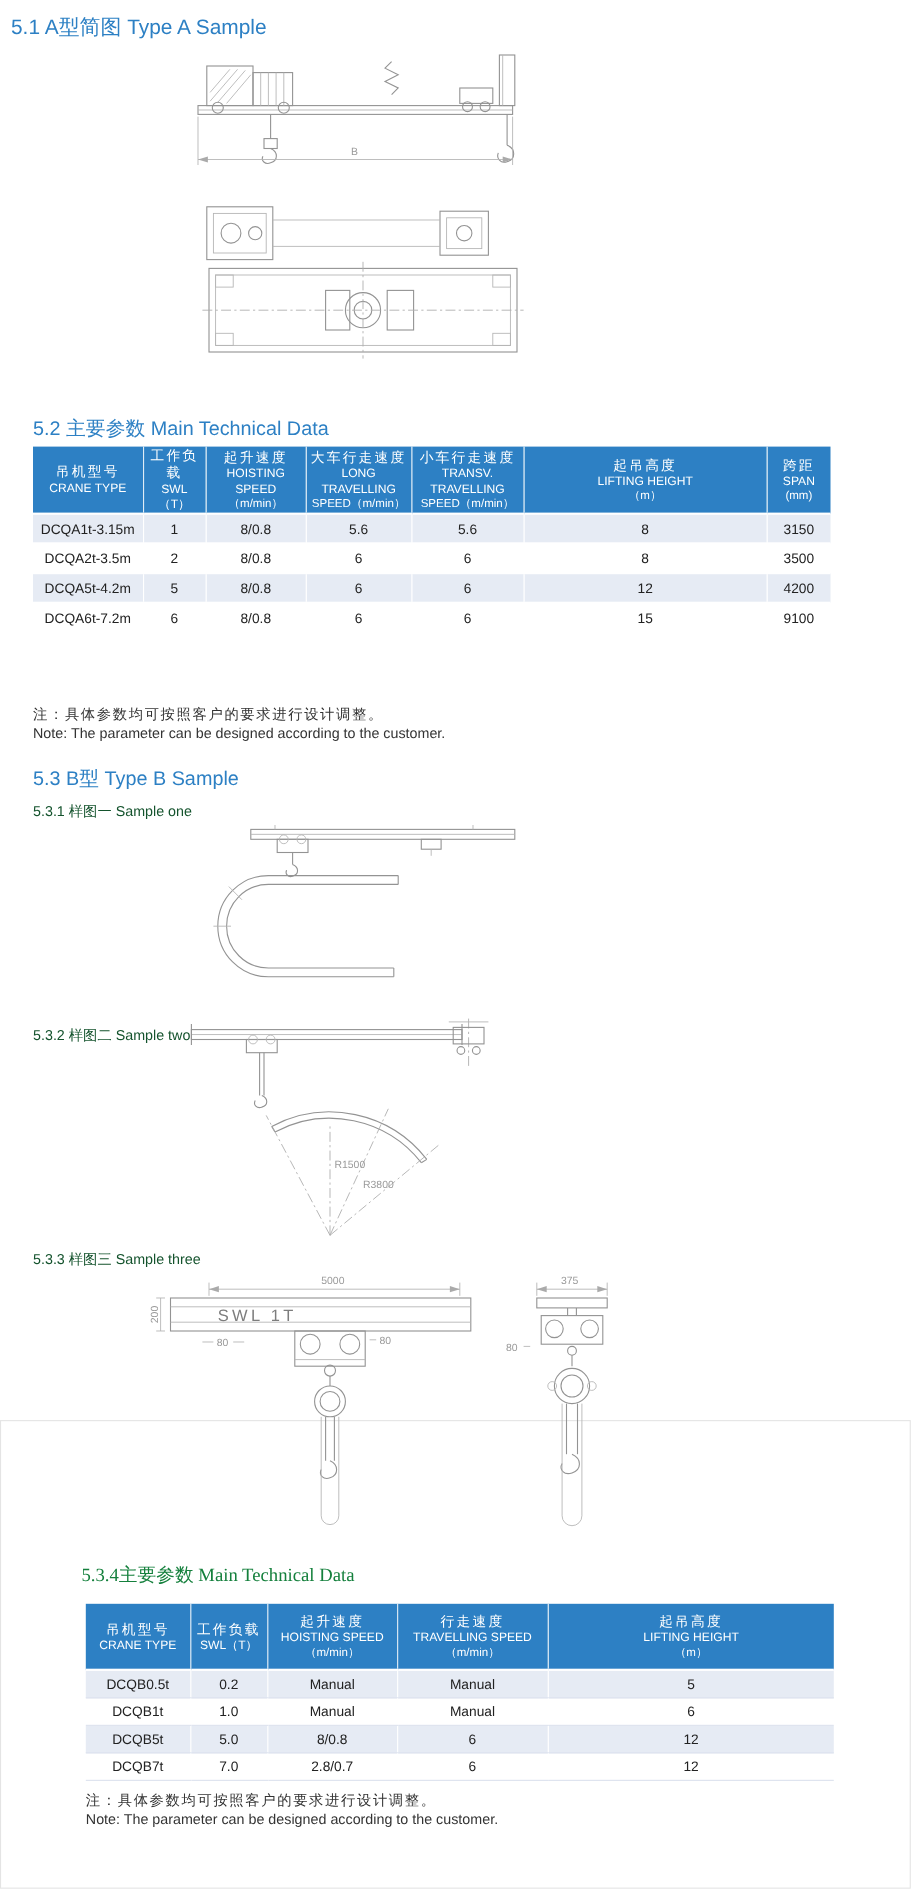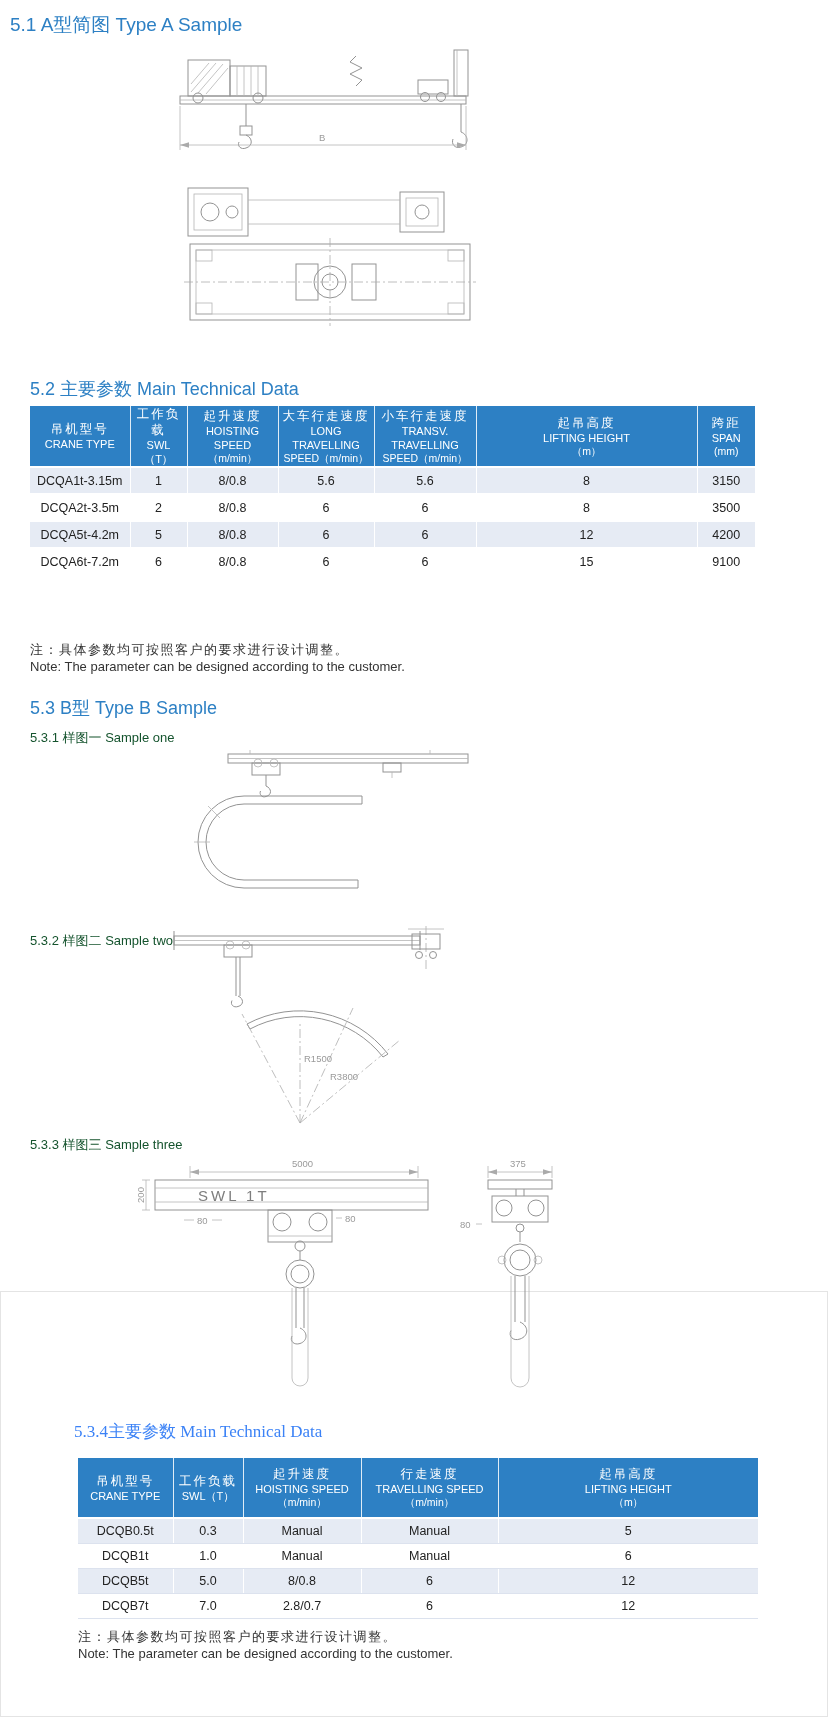--- a/index.html
+++ b/index.html
@@ -7,21 +7,21 @@
   .page{position:relative;width:830px;height:1718px;background:#fff;}
   .blue{color:#2d80c4;}
   .ttl{position:absolute;font-weight:400;white-space:nowrap;}
   .t51{left:10px;top:12px;font-size:19px;}
   .t52{left:30px;top:377px;font-size:18px;}
   .t53{left:30px;top:696px;font-size:18px;}
   .tsub{font-size:13px;color:#14532d;}
   .t531{left:30px;top:729px;}
   .t532{left:30px;top:905px;margin-top:27px;}
   .t533{left:30px;top:1136px;}
-  .t534{left:74px;top:1420px;font-family:"Liberation Serif",serif;font-size:17px;color:#3b82f6;}
+  .t534{left:74px;top:1420px;font-family:"Liberation Serif",serif;font-size:17px;color:#15803d;}
   table{border-collapse:collapse;table-layout:fixed;position:absolute;}
   .tblA{left:30px;top:406px;width:725px;border-bottom:1px solid #ccd5e5;}
   .tblB{left:78px;top:1458px;width:680px;}
   th{background:#2d80c4;color:#fff;font-weight:400;border-right:1.5px solid rgba(255,255,255,.85);border-bottom:2px solid #fff;padding:0 2px;vertical-align:middle;}
   th:last-child,td:last-child{border-right:none;}
   .tblA th{height:52px;}
   .tblB th{height:59px;}
   .h-zh{font-size:12.5px;letter-spacing:2px;line-height:16px;}
   .h-en{font-size:11px;line-height:14px;}
   .h-unit{font-size:10.5px;line-height:13px;}
@@ -416,21 +416,21 @@
         <th>
             <div class="h-zh">起吊高度</div>
             <div class="h-en">LIFTING HEIGHT</div>
             <div class="h-unit">（m）</div>
           </th>
       </tr>
     </thead>
     <tbody>
       <tr>
           <td>DCQB0.5t</td>
-          <td>0.3</td>
+          <td>0.2</td>
           <td>Manual</td>
           <td>Manual</td>
           <td>5</td>
         </tr>
       <tr>
           <td>DCQB1t</td>
           <td>1.0</td>
           <td>Manual</td>
           <td>Manual</td>
           <td>6</td>

